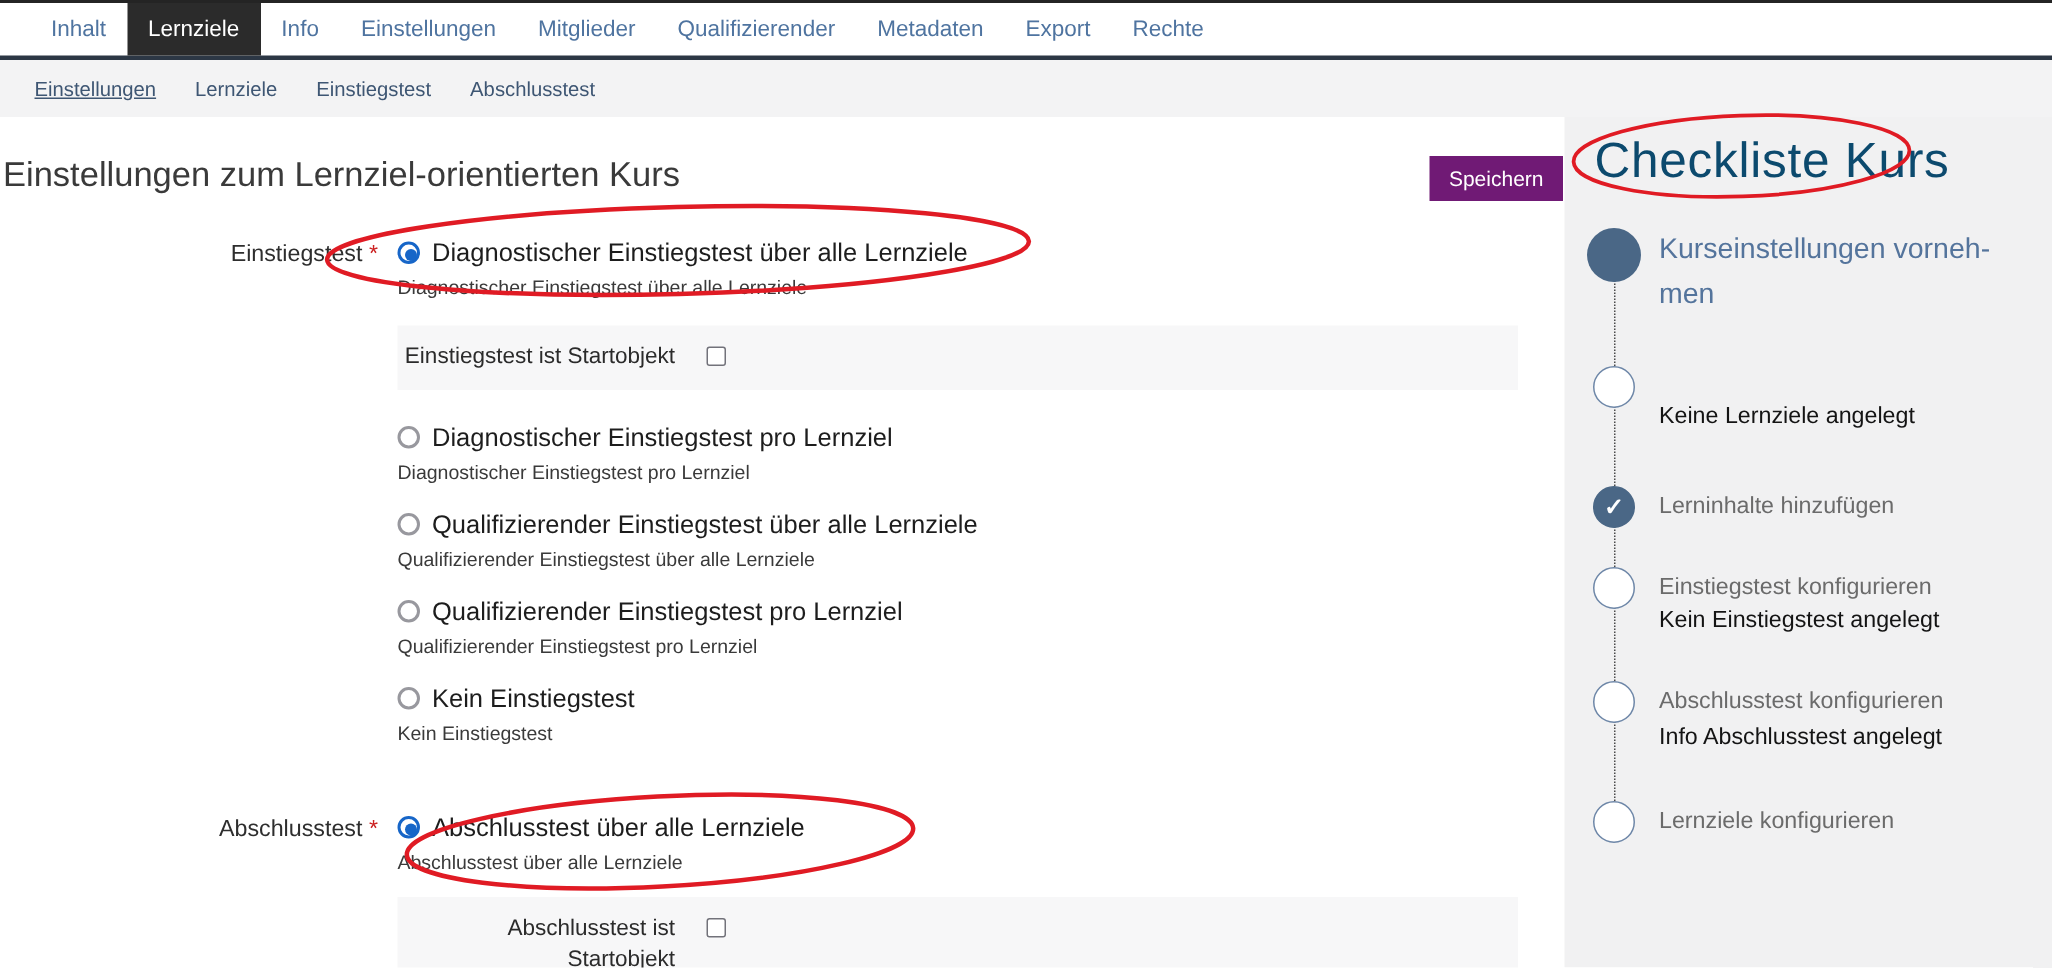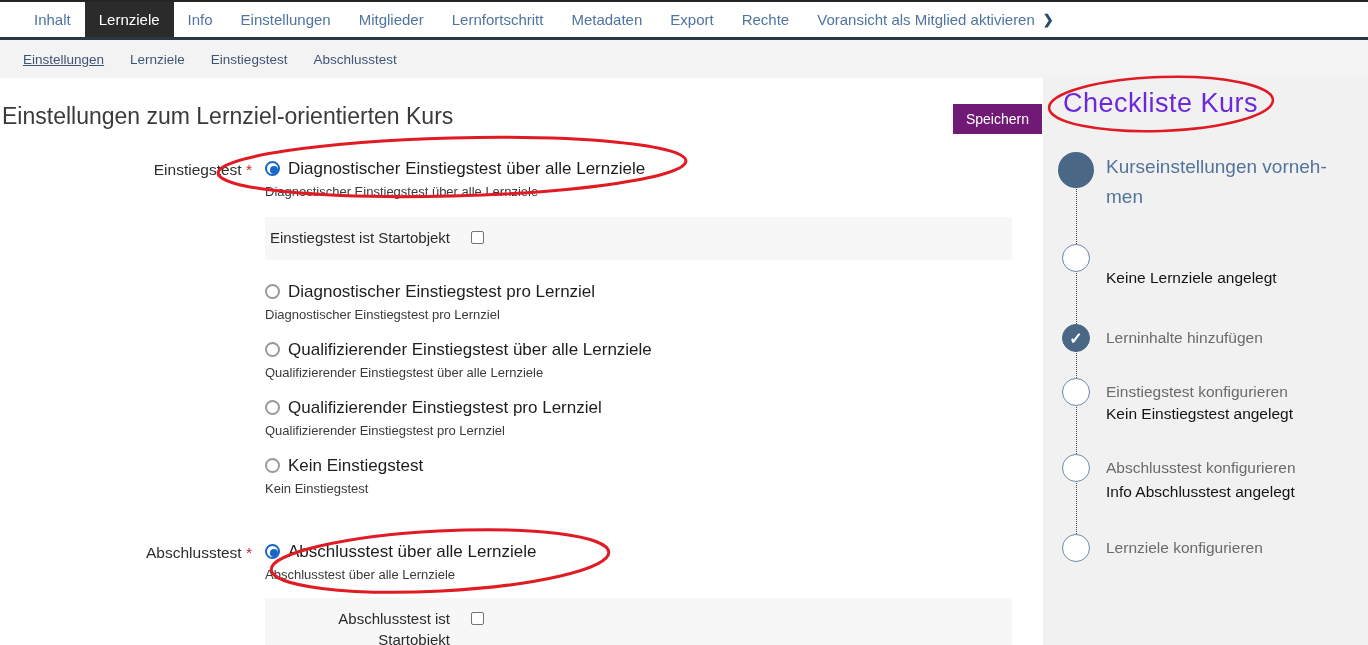--- a/index.html
+++ b/index.html
@@ -70,21 +70,21 @@
   .subpanel-label {
     width:185px; text-align:right; font-size:15px; color:#2b2b2b; line-height:1.4;
   }
   .checkbox {
     width:13px; height:13px; min-width:13px; border:1.5px solid #72727a; border-radius:2px;
     background:#fff; margin-left:21px; margin-top:4px;
   }
 
   
   .sidebar-title {
-    position:absolute; top:10px; left:20px; font-size:27px; font-weight:300; color:#6d28d9;
+    position:absolute; top:10px; left:20px; font-size:33px; font-weight:300; color:#0c4a6e;
     letter-spacing:0.5px;
   }
   .dotline { position:absolute; left:33px; top:92px; height:378px; border-left:1px dotted #4a4a4a; }
   .c-big {
     position:absolute; left:15px; width:36px; height:36px; border-radius:50%; background:#4a6786;
   }
   .c-small {
     position:absolute; left:19px; width:28px; height:28px; border-radius:50%;
     background:#fff; border:1px solid #6e87a8;
   }
@@ -105,28 +105,24 @@
 </style>
 </head>
 <body>
 
 <nav class="topnav">
   <a class="tab">Inhalt</a>
   <a class="tab active">Lernziele</a>
   <a class="tab">Info</a>
   <a class="tab">Einstellungen</a>
   <a class="tab">Mitglieder</a>
-  <a class="tab">Lernfortschritt</a>
+  <a class="tab">Qualifizierender</a>
   <a class="tab">Metadaten</a>
   <a class="tab">Export</a>
   <a class="tab">Rechte</a>
-  <a class="tab">
-    <span>Voransicht als Mitglied aktivieren</span>
-    <span class="chev">❯</span>
-  </a>
 </nav>
 
 <nav class="subnav">
   <a class="active">Einstellungen</a>
   <a>Lernziele</a>
   <a>Einstiegstest</a>
   <a>Abschlusstest</a>
 </nav>
 
 <div class="content">

